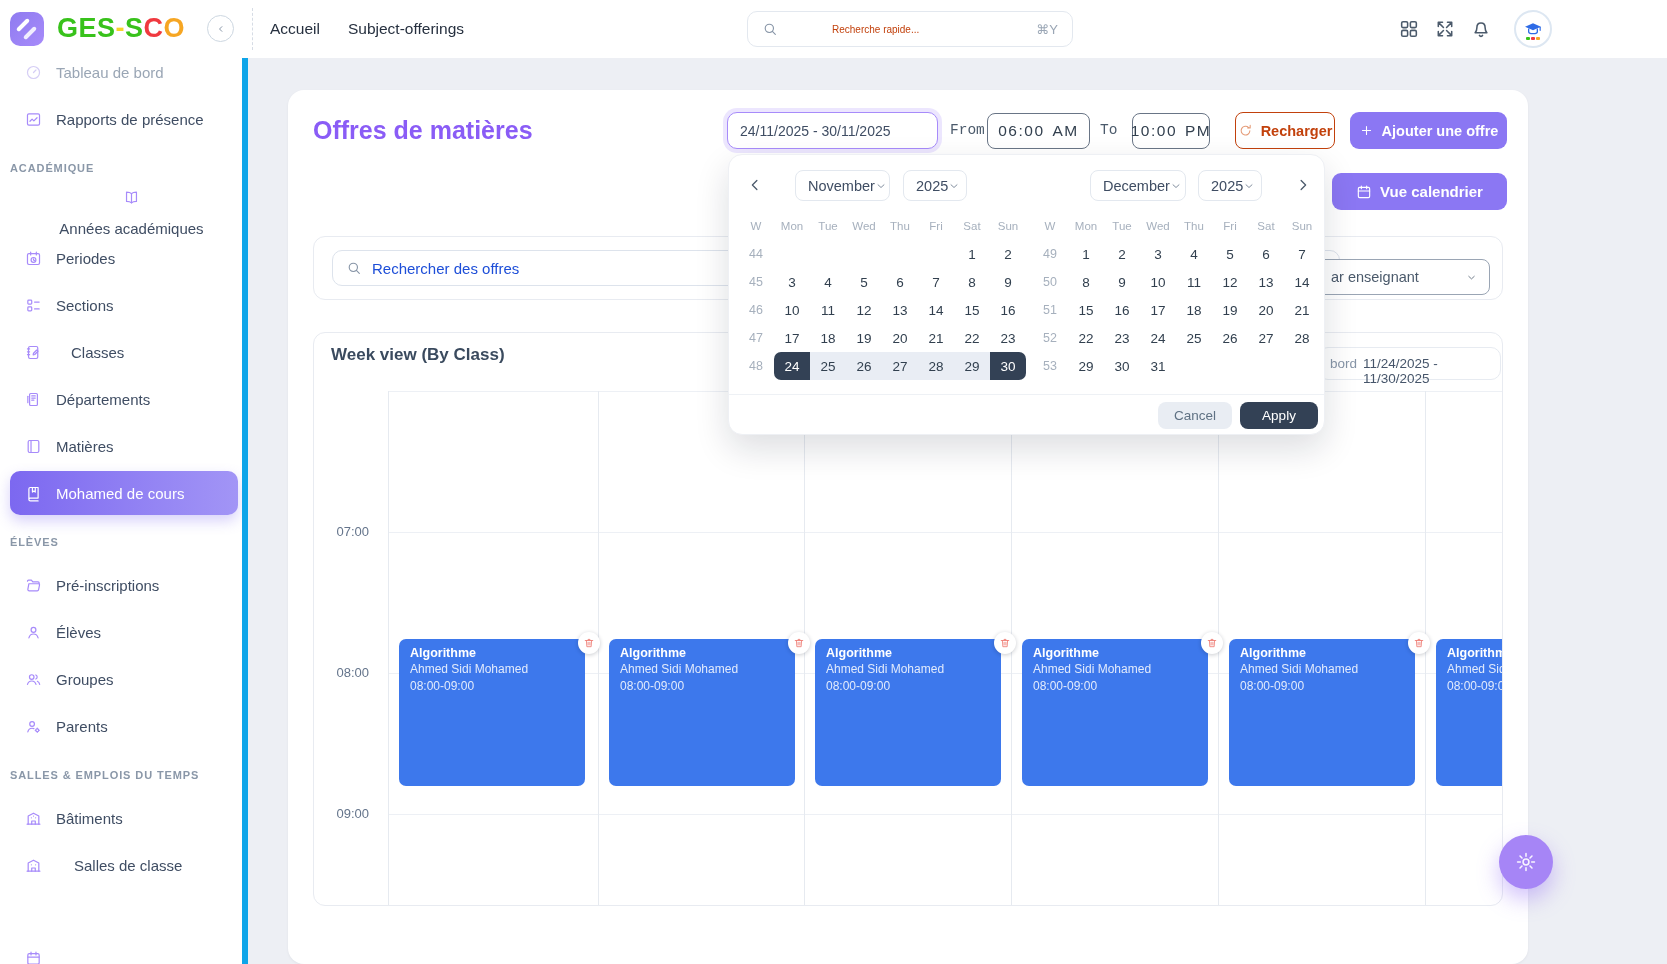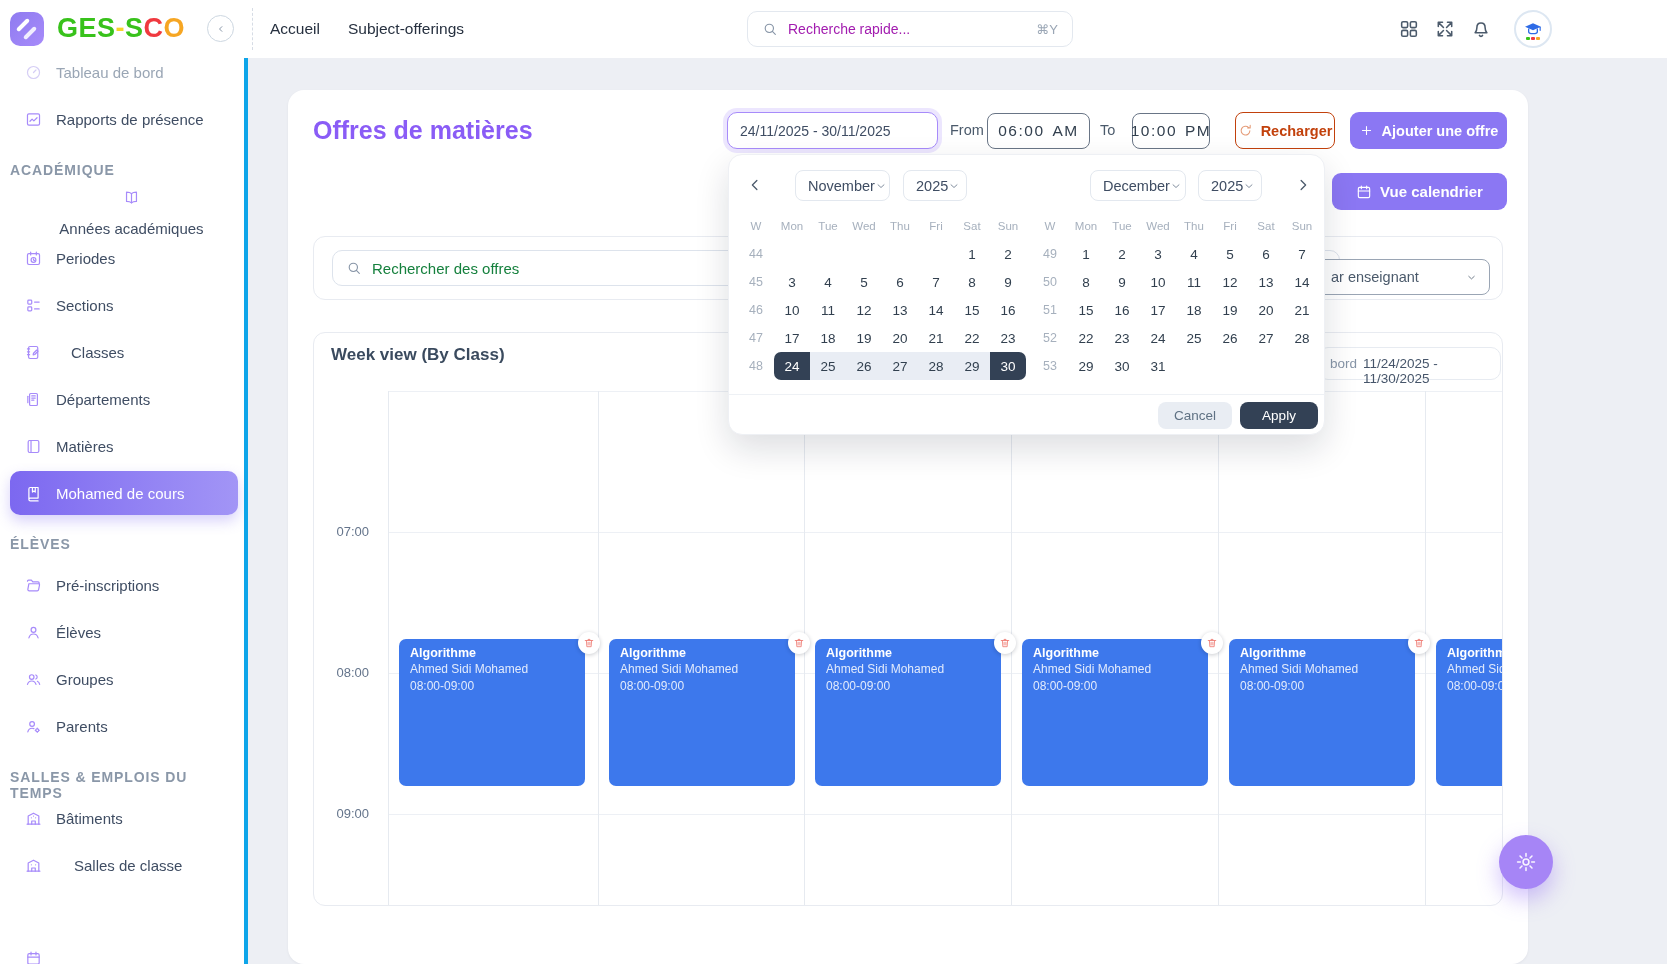--- a/index.html
+++ b/index.html
@@ -17,65 +17,65 @@
   .logo-box i.s1{left:11px;top:5px;}
   .logo-box i.s2{left:18px;top:13px;opacity:.85;}
   .logo-text{position:absolute;left:57px;top:13px;font-size:27px;font-weight:800;letter-spacing:.5px;}
   .collapse-btn{position:absolute;left:207px;top:15px;width:27px;height:27px;border-radius:50%;
                 border:1.5px solid #cdd7e1;background:#fff;color:#8795a7;display:flex;align-items:center;justify-content:center;padding:0;cursor:pointer;}
   .tb-divider{position:absolute;left:252px;top:8px;height:42px;border-left:1px dashed #d6dce5;}
   .topnav{position:absolute;left:270px;top:0;height:58px;display:flex;align-items:center;gap:28px;}
   .tb-link{font-size:15.5px;font-weight:500;color:#26303f;cursor:pointer;}
   .global-search{position:absolute;left:747px;top:11px;width:326px;height:36px;border:1px solid #e3e8ef;
                  border-radius:10px;background:#fff;display:flex;align-items:center;padding:0 14px;gap:10px;cursor:text;}
-  .gs-ph{font-size:14px;color:#a21caf;flex:1;}
+  .gs-ph{font-size:10px;color:#c2410c;flex:1;margin-left:44px;}
   .gs-shortcut{font-size:13px;color:#9aa6b5;}
   .tb-icon{position:absolute;top:18px;width:22px;height:22px;color:#4b5a6b;background:none;border:none;padding:0;cursor:pointer;}
   .avatar{position:absolute;left:1514px;top:10px;width:38px;height:38px;border-radius:50%;background:#fff;
           border:2px solid #dde7f2;display:flex;flex-direction:column;align-items:center;justify-content:center;cursor:pointer;}
   .avatar .icn{width:24px;height:20px;}
   .avatar .brandbar{display:flex;gap:1px;margin-top:-2px;}
   .avatar .brandbar i{width:4px;height:3px;border-radius:1px;}
 
   
-  .sidebar{position:absolute;left:0;top:58px;width:248px;height:906px;background:#fff;border-right:4px solid #0ea5e9;overflow:hidden;z-index:10;}
+  .sidebar{position:absolute;left:0;top:58px;width:248px;height:906px;background:#fff;border-right:6px solid #0ea5e9;overflow:hidden;z-index:10;}
   .sb-item{position:absolute;left:10px;width:228px;height:44px;border-radius:10px;display:flex;align-items:center;
            gap:14px;padding-left:15px;color:#3f4d63;font-size:15px;cursor:pointer;}
   .sb-item .icn{width:17px;height:17px;color:#a78bfa;}
   .sb-item.active{background:linear-gradient(90deg,#7c68f0,#a295f6);color:#fff;box-shadow:0 6px 14px rgba(124,104,240,.30);}
   .sb-item.active .icn{color:#fff;}
   .sb-item.muted{color:#9aa6b5;}
   .sb-item.muted .icn{color:#c7bdf2;opacity:.75;}
-  .sb-header{position:absolute;left:10px;font-size:14px;font-weight:700;letter-spacing:.9px;color:#8a97a8;}
+  .sb-header{position:absolute;left:10px;font-size:11px;font-weight:700;letter-spacing:.9px;color:#8a97a8;}
 
   
   .outer-card{position:absolute;left:288px;top:90px;width:1240px;height:874px;background:#fff;border-radius:16px;
               box-shadow:0 1px 3px rgba(16,24,40,.05);}
   .page-title{position:absolute;left:313px;top:116px;font-size:25px;font-weight:800;color:#8a5cf6;}
   .date-input{position:absolute;left:727px;top:112px;width:211px;height:37px;border:1.5px solid #a78bfa;border-radius:10px;
               background:#fff;box-shadow:0 0 0 4px rgba(167,139,250,.22);display:flex;align-items:center;padding:0 12px;
               font-size:14px;font-weight:500;color:#3f4d63;cursor:text;}
-  .fromto-label{position:absolute;top:122px;font-size:14.5px;color:#4b5a6b;}
+  .fromto-label{position:absolute;top:122px;font-size:14.5px;color:#4b5a6b;font-family:Liberation Mono, monospace;}
   .time-input{position:absolute;top:113px;height:36px;border:1.5px solid #697586;border-radius:8px;background:#fff;
               display:flex;align-items:center;justify-content:center;gap:8px;font-size:15.5px;color:#33404f;letter-spacing:1.5px;cursor:text;}
   .btn{border:none;display:flex;align-items:center;justify-content:center;gap:8px;cursor:pointer;font-family:inherit;}
   .btn-reload{position:absolute;left:1235px;top:112px;width:100px;height:37px;background:#fff;border:1.5px solid #c2410c;
               border-radius:8px;color:#c2410c;font-size:14.5px;font-weight:600;}
   .btn-reload .icn{width:15px;height:15px;color:#e59b77;}
   .btn-purple{background:#8b77f3;color:#fff;border-radius:9px;font-size:14.5px;font-weight:600;}
   .btn-add{position:absolute;left:1350px;top:112px;width:157px;height:37px;}
   .btn-add .icn{width:15px;height:15px;}
   .btn-calview{position:absolute;left:1332px;top:173px;width:175px;height:37px;font-size:15px;}
   .btn-calview .icn{width:16px;height:16px;}
 
   .filter-card{position:absolute;left:313px;top:236px;width:1190px;height:64px;border:1px solid #e8ebf1;border-radius:12px;background:#fff;}
   .offers-search{position:absolute;left:332px;top:250px;width:1008px;height:36px;border:1px solid #dde3ec;border-radius:10px;
                  background:#fff;display:flex;align-items:center;gap:10px;padding:0 13px;cursor:text;}
   .offers-search .icn{width:16px;height:16px;color:#8795a7;}
-  .offers-search span.ph{font-size:15px;color:#15803d;}
+  .offers-search span.ph{font-size:15px;color:#1d4ed8;}
   .teacher-select{position:absolute;left:1310px;top:259px;width:180px;height:36px;border:1px solid #9aa5b4;border-radius:8px;
                   background:#fff;display:flex;align-items:center;justify-content:space-between;padding:0 12px 0 20px;
                   font-size:14.5px;color:#4b5a6b;cursor:pointer;}
   .teacher-select .icn{width:11px;height:11px;color:#4b5a6b;}
 
   
   .week-card{position:absolute;left:313px;top:332px;width:1190px;height:574px;border:1px solid #e8ebf1;border-radius:12px;
              background:#fff;overflow:hidden;}
   .week-title{position:absolute;left:17px;top:12px;font-size:17px;font-weight:700;color:#3a4a5e;}
   .active-chip{position:absolute;left:1004px;top:14px;width:183px;height:33px;border:1px solid #e7ebf1;border-radius:10px;background:#fff;}

